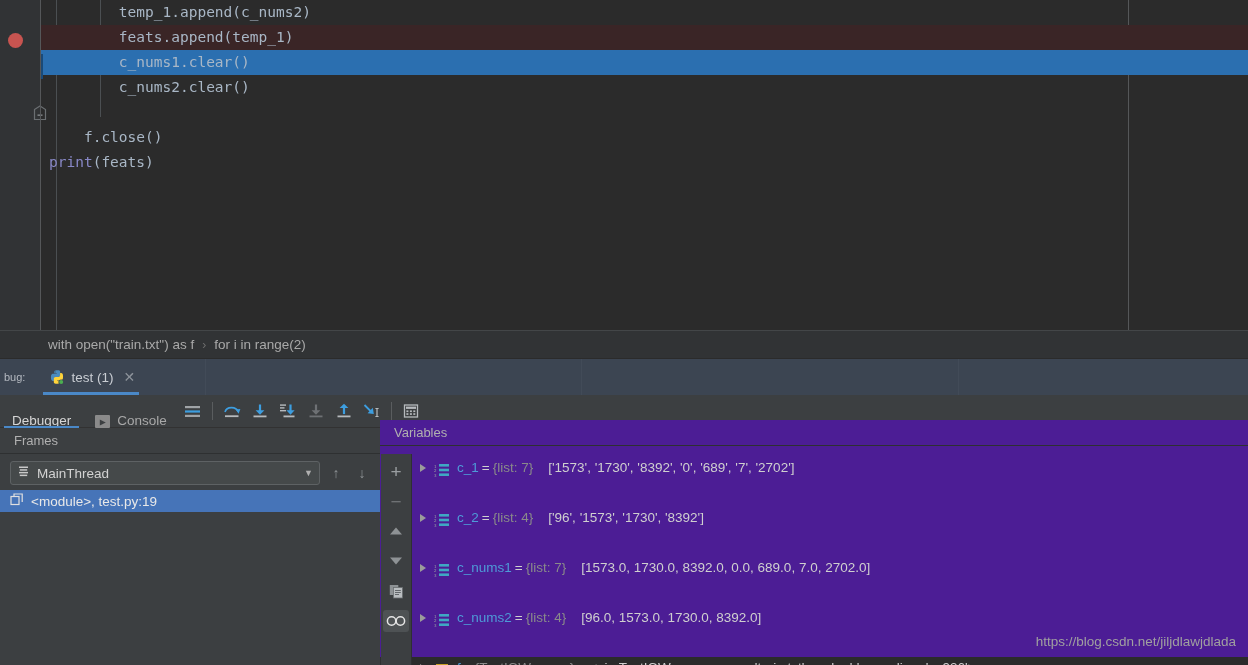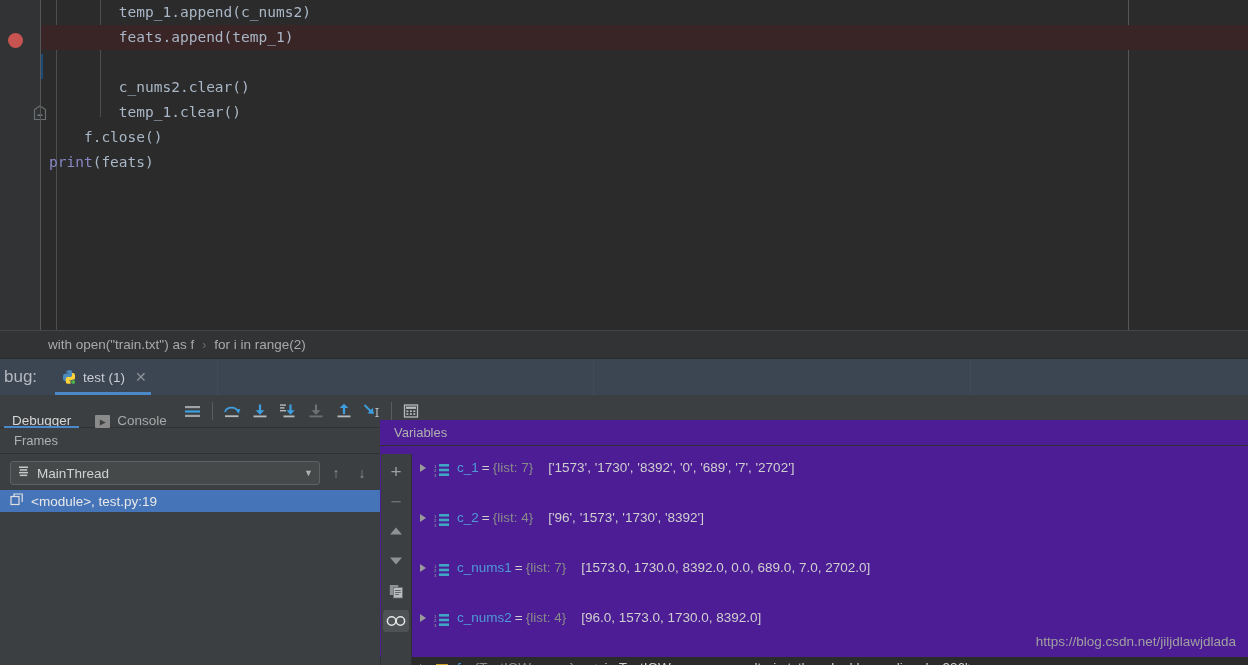--- a/index.html
+++ b/index.html
@@ -73,21 +73,21 @@
 
   
   #debug-tabbar {
     position:absolute; left:0; top:359px; width:1248px; height:36px;
     background:#3c4552;
     display:flex; align-items:stretch;
   }
   .dtb-label {
     display:flex; align-items:center;
     padding-left:4px; padding-right:10px;
-    font-size:17px; color:#b4b9c0; white-space:nowrap;
+    font-size:11px; color:#b4b9c0; white-space:nowrap;
   }
   .dtb-divider { width:1px; background:#50586550; }
   .dtb-tab {
     position:relative;
     display:flex; align-items:center; gap:6px;
     padding:0 12px 0 14px;
     background:#3c4552;
     font-size:13.5px; color:#c9cdd3; white-space:nowrap;
   }
   .dtb-tab .tab-underline {
@@ -224,22 +224,22 @@
   <div class="right-margin"></div>
 
   <div class="code-area">
 
     <div class="indent-guide" style="left:15px; top:0; height:142px;"></div>
     <div class="indent-guide" style="left:59px; top:0; height:117px;"></div>
     <div class="indent-guide" style="left:15px; top:142px; height:188px;"></div>
 
     <div class="cline" style="top:0px;">        temp_1.append(c_nums2)</div>
     <div class="cline bp-row" style="top:25px;">        feats.append(temp_1)</div>
+    <div class="cline sel-row" style="top:50px;">        c_nums1.clear()</div>
     <div class="cline" style="top:75px;">        c_nums2.clear()</div>
-    <div class="cline" style="top:100px;">        temp_1.clear()</div>
     <div class="cline" style="top:150px;"><span class="kw-builtin">print</span><span>(feats)</span></div>
     <div class="cline" style="top:125px;">    f.close()</div>
 
     <div class="caret-bar"></div>
   </div>
 </div>
 
 <div id="breadcrumb">
   <span class="crumb">with open("train.txt") as f</span>
   <span class="crumb-sep">›</span>

